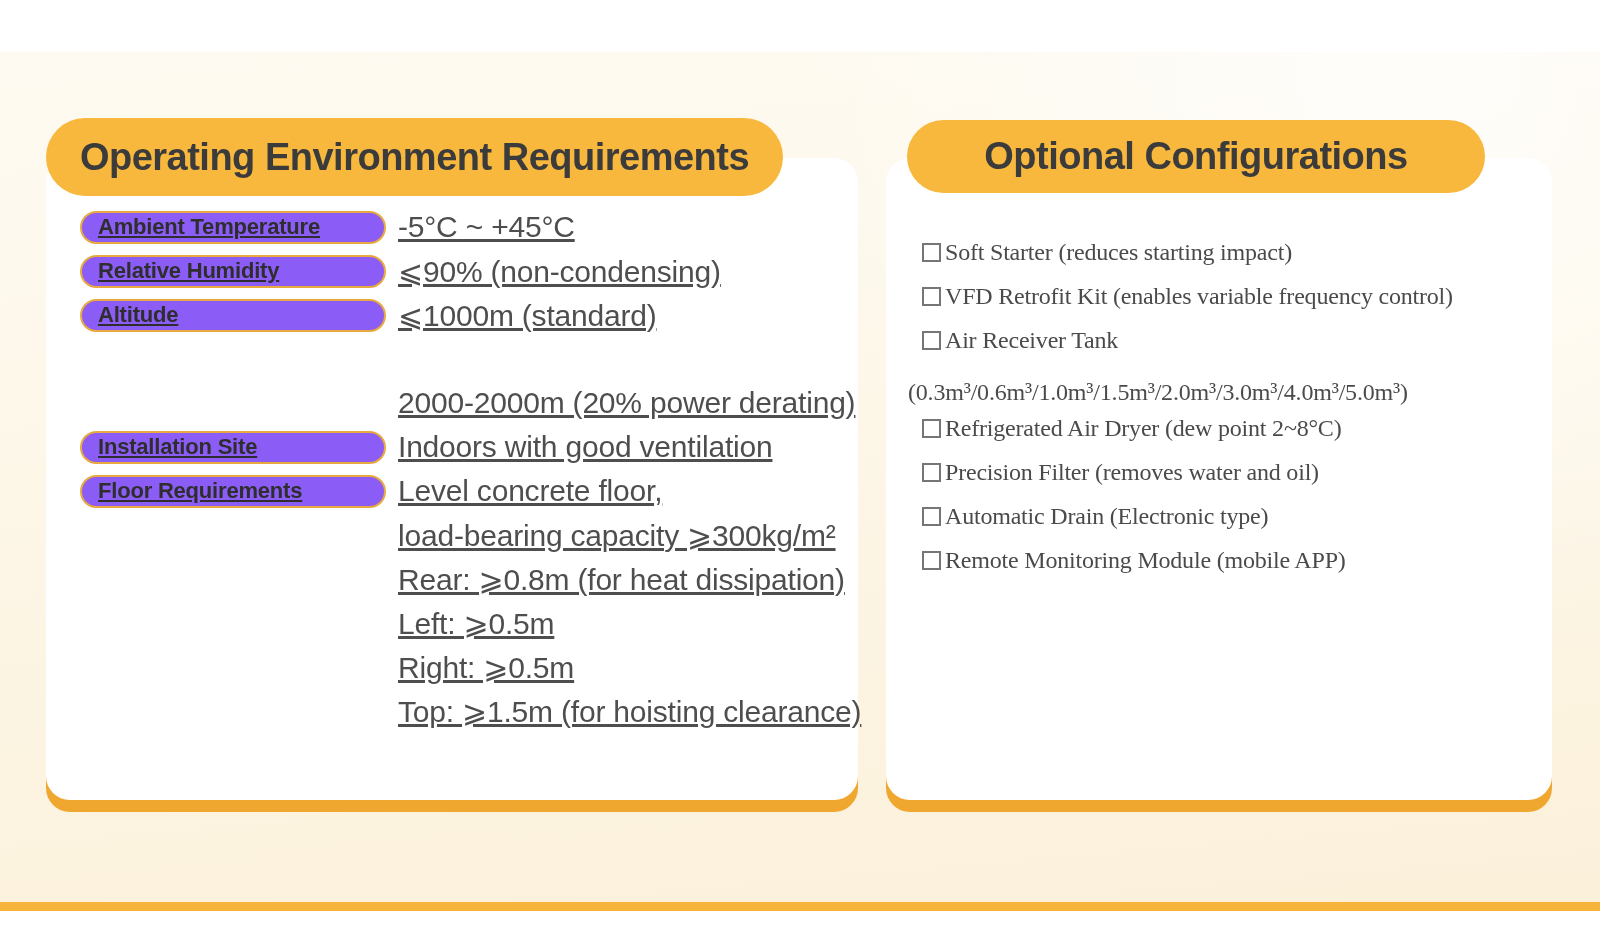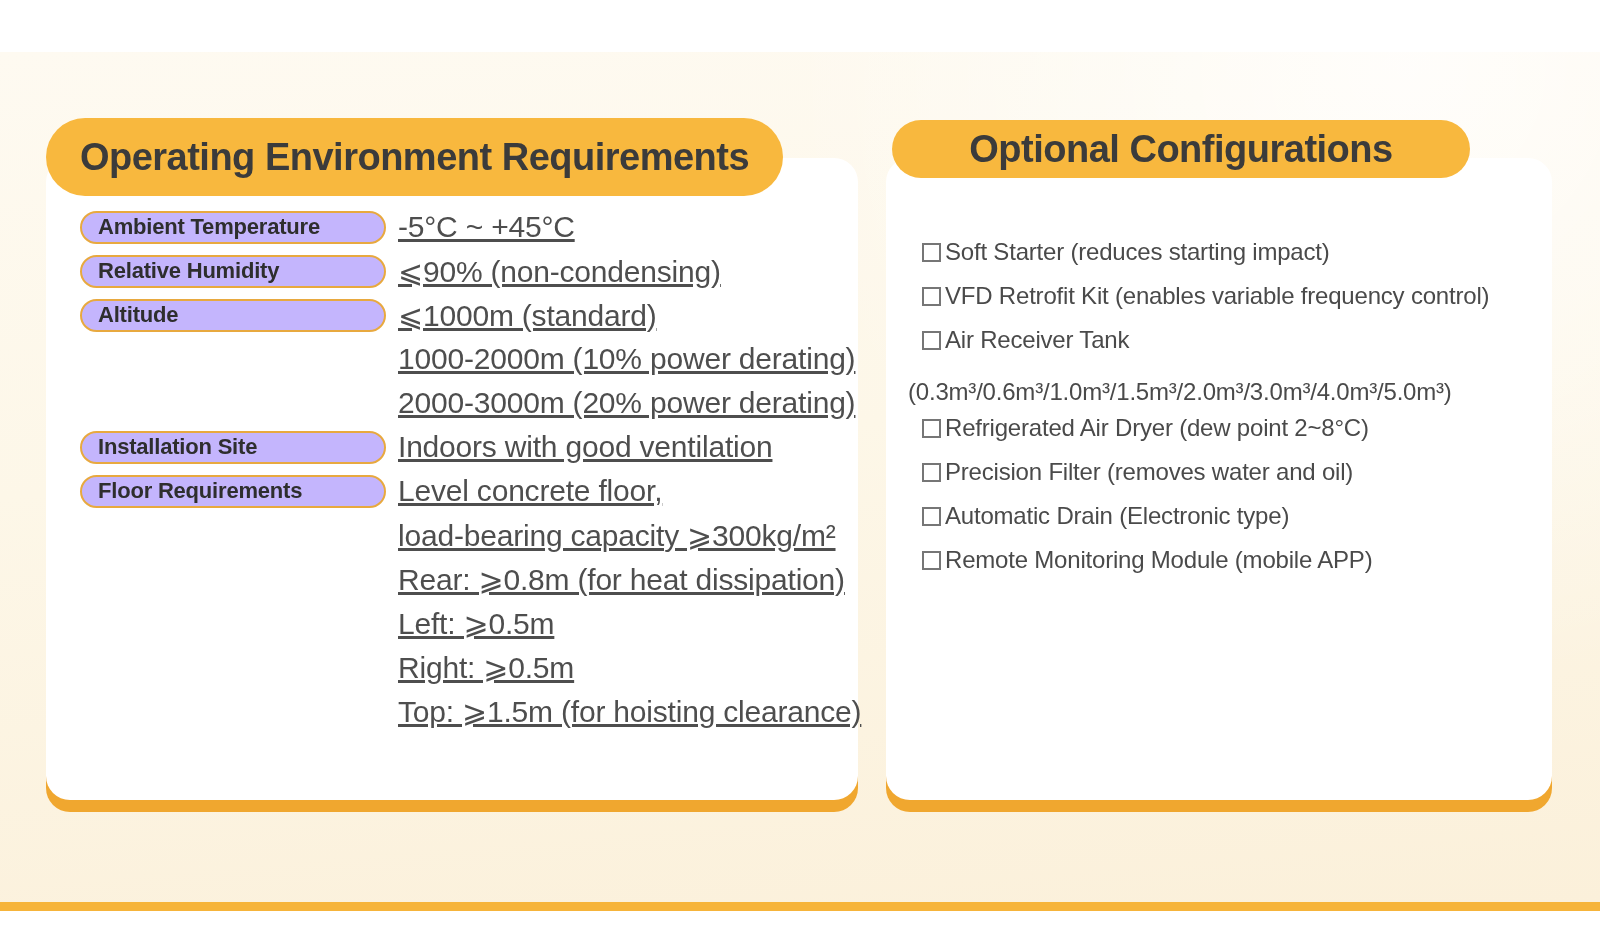--- a/index.html
+++ b/index.html
@@ -12,35 +12,35 @@
   .bottom-strip{position:absolute;left:0;top:902px;width:1600px;height:9px;background:#f6b43a;}
 
   .card{position:absolute;top:158px;height:642px;background:#ffffff;border-radius:24px;
         box-shadow:0 12px 0 0 #f0a72f;}
   .card-left{left:46px;width:812px;}
   .card-right{left:886px;width:666px;}
 
   .pill-header{position:absolute;background:#f8b83e;border-radius:39px;
                display:flex;align-items:center;justify-content:center;}
   .pill-header.left{left:0;top:-40px;width:737px;height:78px;}
-  .pill-header.right{left:6px;top:-38px;width:578px;height:58px;}
+  .pill-header.right{left:21px;top:-38px;width:578px;height:73px;}
   .pill-header h2{margin:0;font-size:38px;font-weight:bold;color:#3b3b3b;letter-spacing:-0.5px;}
 
   .rows{position:absolute;left:34px;top:47px;}
   .row{display:flex;align-items:center;height:44px;}
   .label-pill{box-sizing:border-box;flex:none;width:306px;height:33px;margin-right:12px;
-              border:2px solid #e8a93f;border-radius:17px;background:#c4b5fd;
+              border:2px solid #e8a93f;border-radius:17px;background:#8b5cf6;
               display:flex;align-items:center;padding:0 16px;
-              font-size:22px;font-weight:bold;color:#2e2e2e;letter-spacing:-0.2px;white-space:nowrap;}
+              font-size:22px;font-weight:bold;color:#2e2e2e;letter-spacing:-0.2px;white-space:nowrap;text-decoration:underline;}
   .spacer{flex:none;width:318px;height:1px;}
   .value{font-size:30px;color:#4e4e4e;letter-spacing:-0.2px;white-space:nowrap;text-decoration:underline;}
 
   .options{list-style:none;margin:0;padding:72px 0 0 36px;}
   .option{display:flex;align-items:center;height:44px;
-          font-size:24px;color:#4a4a4a;letter-spacing:-0.2px;white-space:nowrap;}
+          font-size:24px;color:#4a4a4a;letter-spacing:-0.2px;white-space:nowrap;font-family:Liberation Serif, serif;}
   .checkbox{box-sizing:border-box;flex:none;width:19px;height:19px;margin-right:4px;
             border:2px solid #767676;background:#ffffff;display:inline-block;}
   .option.continuation{margin-left:-14px;align-items:flex-end;}
 </style>
 </head>
 <body>
 
 <div class="page">
   <div class="bg"></div>
   <div class="bottom-strip"></div>
@@ -57,25 +57,24 @@
       <div class="row">
         <span class="label-pill">Relative Humidity</span>
         <span class="value">⩽90% (non-condensing)</span>
       </div>
       <div class="row">
         <span class="label-pill">Altitude</span>
         <span class="value">⩽1000m (standard)</span>
       </div>
       <div class="row">
         <span class="spacer"></span>
-        <span class="value">1000-2000m (10% power derating)</span>
       </div>
       <div class="row">
         <span class="spacer"></span>
-        <span class="value">2000-3000m (20% power derating)</span>
+        <span class="value">2000-2000m (20% power derating)</span>
       </div>
       <div class="row">
         <span class="label-pill">Installation Site</span>
         <span class="value">Indoors with good ventilation</span>
       </div>
       <div class="row">
         <span class="label-pill">Floor Requirements</span>
         <span class="value">Level concrete floor,</span>
       </div>
       <div class="row">

